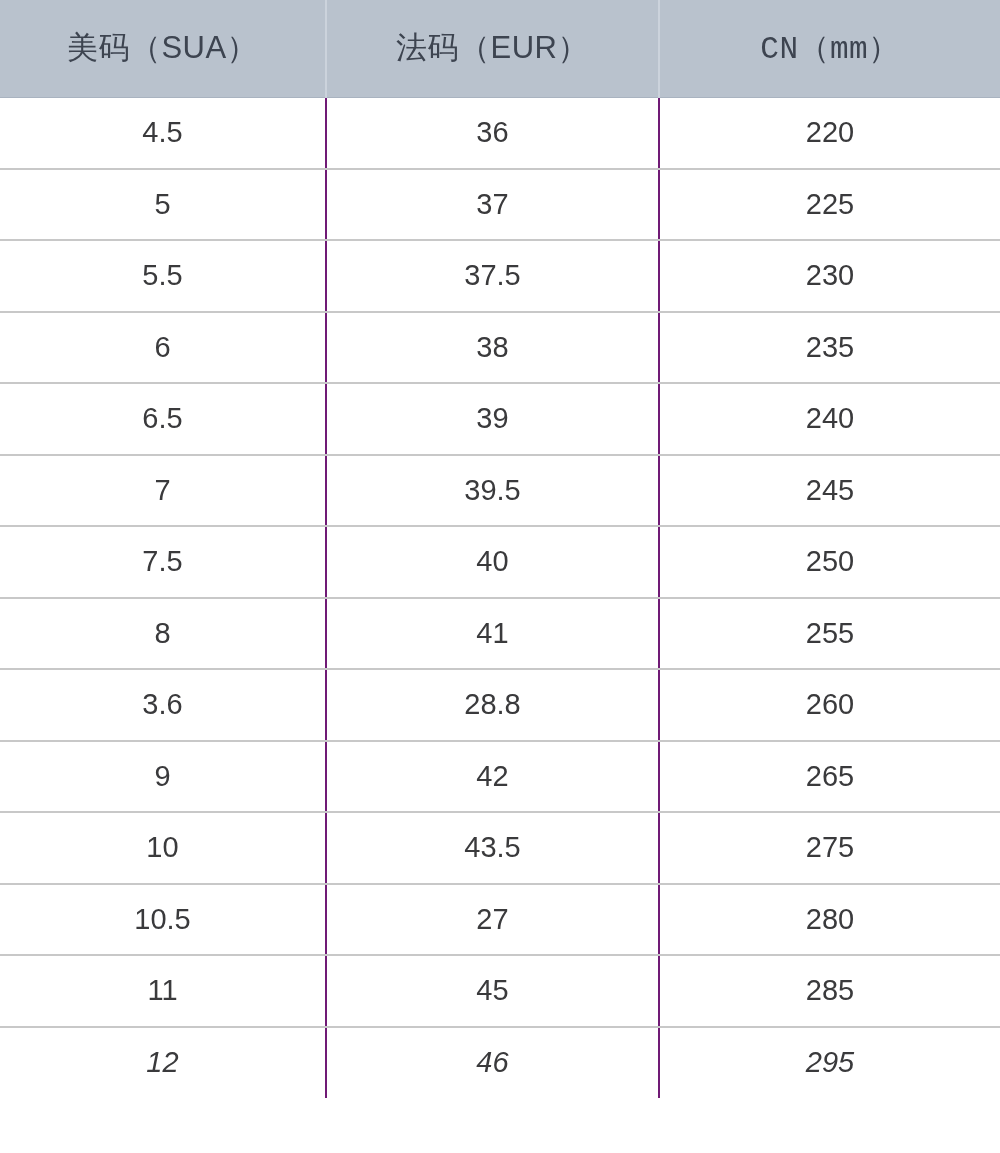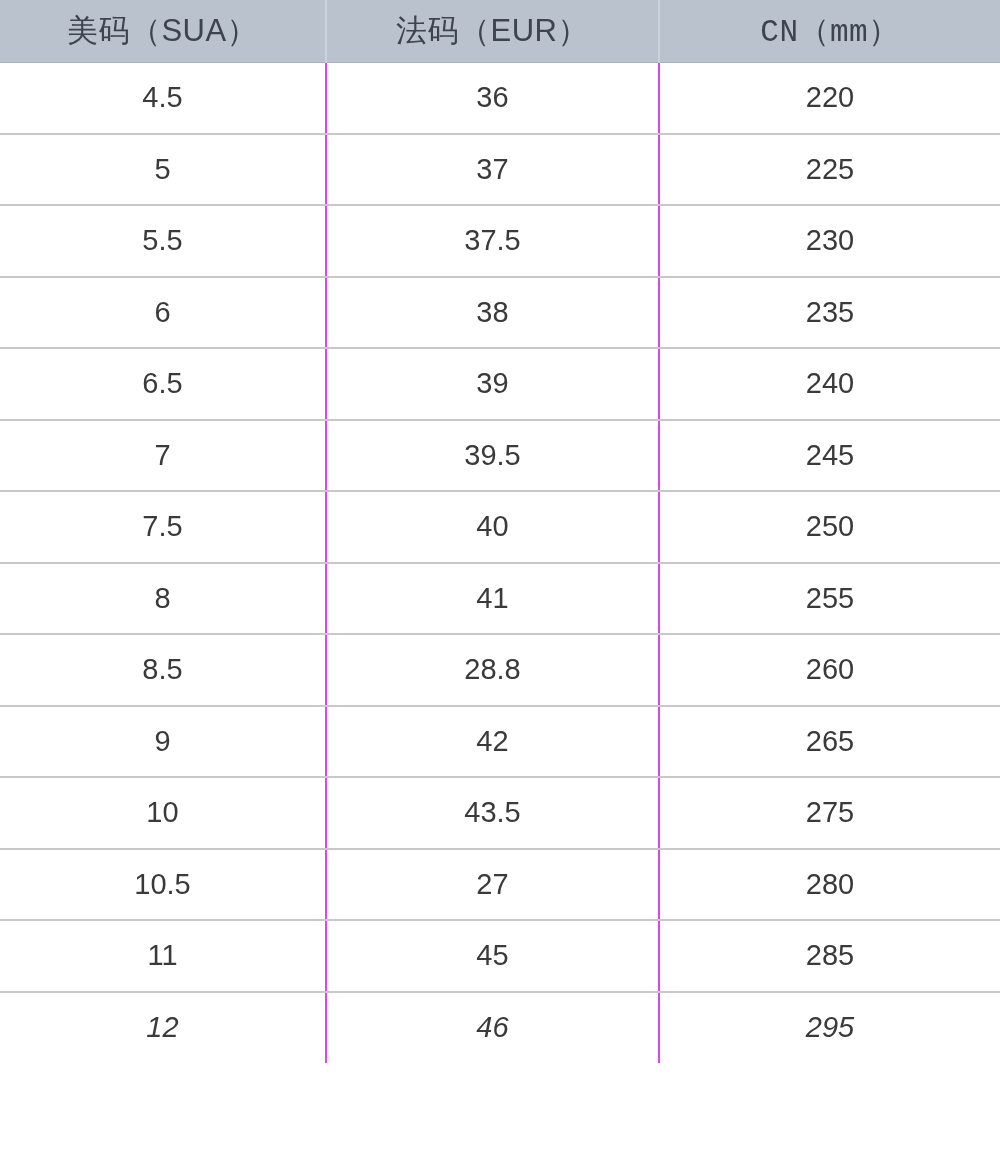--- a/index.html
+++ b/index.html
@@ -20,21 +20,21 @@
     border-collapse: collapse;
     table-layout: fixed;
   }
 
   .size-table col.c1 { width: 326px; }
   .size-table col.c2 { width: 333px; }
   .size-table col.c3 { width: 341px; }
 
   
   thead tr {
-    height: 62px;
+    height: 97px;
   }
   thead th {
     background: #b9c2cd;
     color: #3d4450;
     font-weight: 400;
     font-size: 31px;
     letter-spacing: 0.5px;
     text-align: center;
     vertical-align: middle;
     padding: 0;
@@ -53,21 +53,21 @@
     background: #ffffff;
   }
   tbody td {
     color: #3a3a3c;
     font-size: 29px;
     font-weight: 400;
     text-align: center;
     vertical-align: middle;
     padding: 0;
     border-bottom: 2px solid #c8c8c8;
-    border-right: 2px solid #d946ef;
+    border-right: 2px solid #701a75;
     box-sizing: border-box;
   }
   tbody td:last-child {
     border-right: none;
   }
   tbody tr:last-child td {
     border-bottom: none;
     font-style: italic;
   }
 </style>
@@ -122,21 +122,21 @@
         <td>7.5</td>
         <td>40</td>
         <td>250</td>
       </tr>
       <tr>
         <td>8</td>
         <td>41</td>
         <td>255</td>
       </tr>
       <tr>
-        <td>8.5</td>
+        <td>3.6</td>
         <td>28.8</td>
         <td>260</td>
       </tr>
       <tr>
         <td>9</td>
         <td>42</td>
         <td>265</td>
       </tr>
       <tr>
         <td>10</td>

